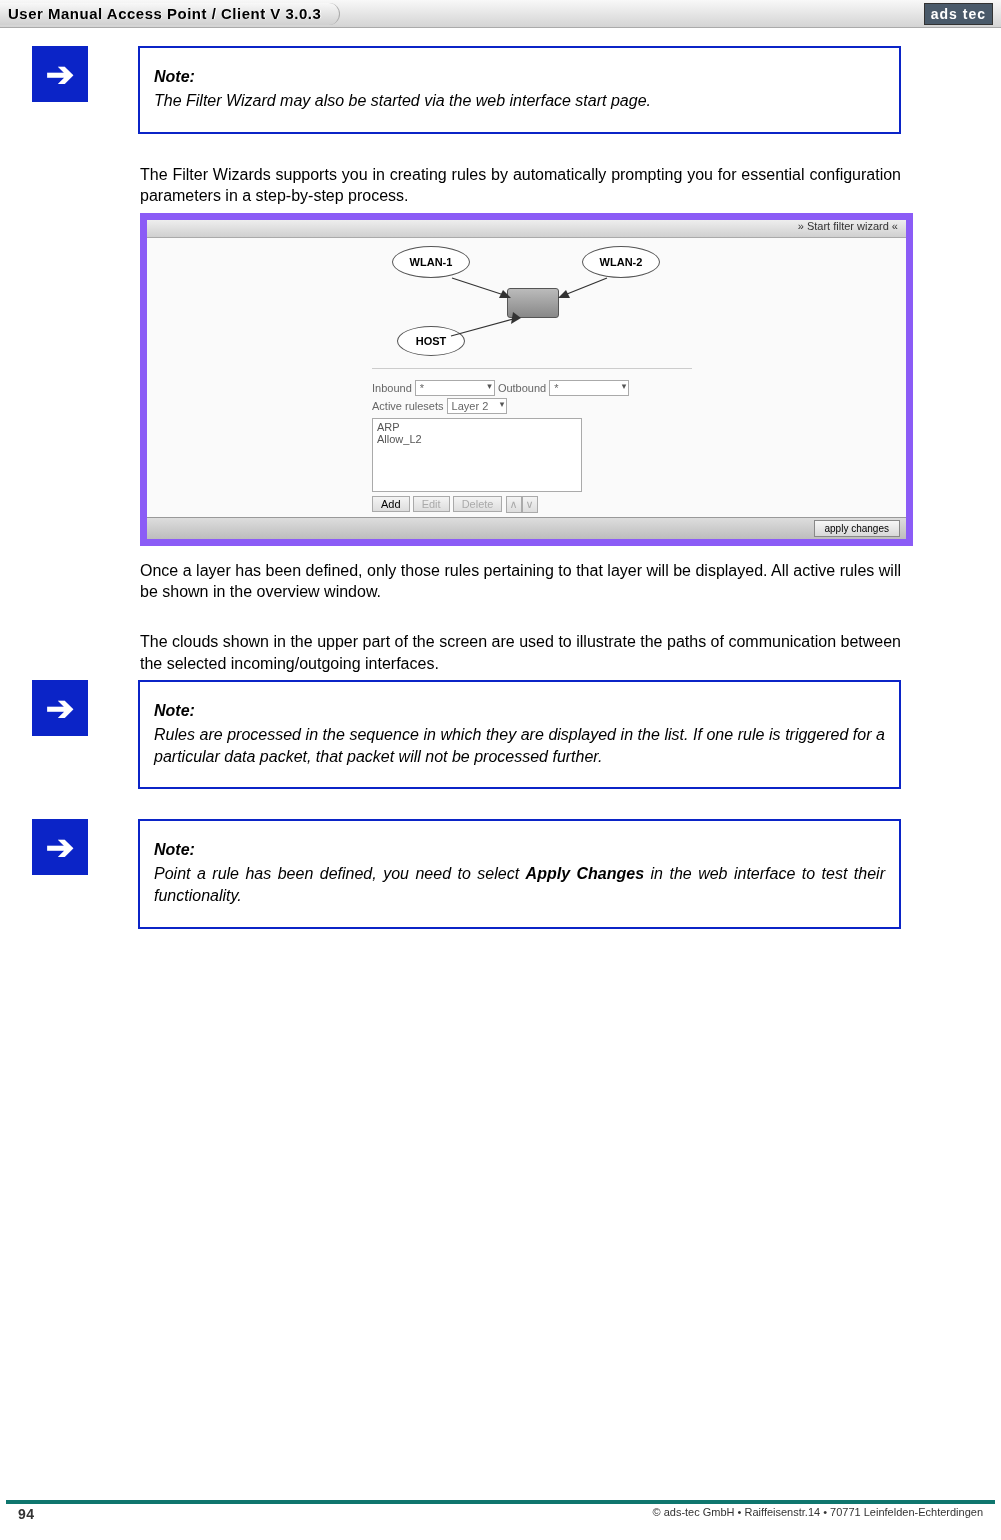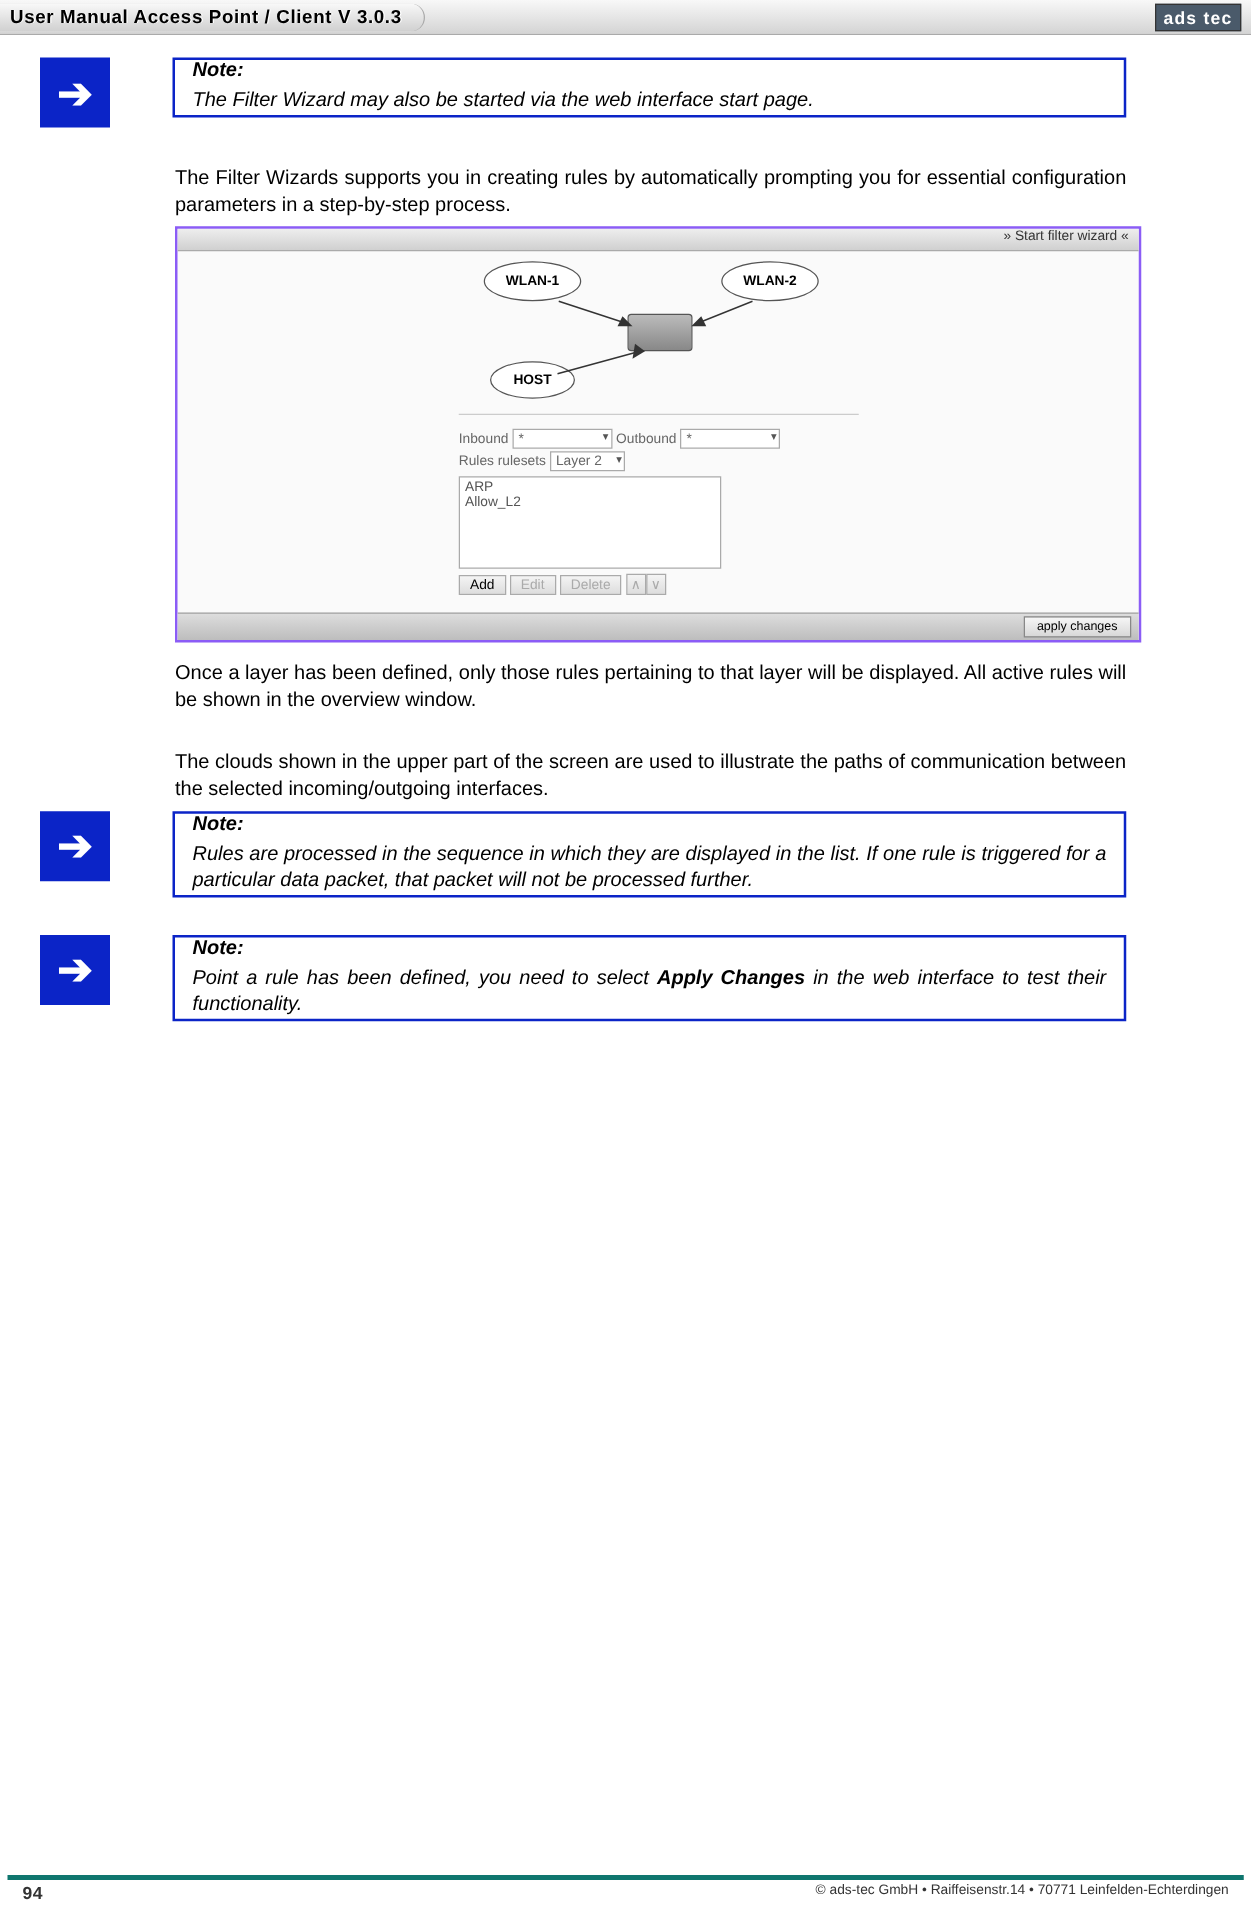--- a/index.html
+++ b/index.html
@@ -8,25 +8,25 @@
     .header-title-wrap { border-right: 1px solid #aaa; border-top-right-radius: 12px; border-bottom-right-radius: 12px; padding: 2px 18px 2px 8px; background: linear-gradient(#f8f8f8, #d0d0d0); }
     .header-title { font-family: Arial, sans-serif; font-weight: 900; font-size: 15px; color: #000; letter-spacing: 0.5px; text-shadow: 1px 0 #fff; }
     .logo { display: flex; align-items: center; padding-right: 8px; }
     .logo-box { background: #4a5a6a; border: 1px solid #333; height: 22px; padding: 0 6px; display: flex; align-items: center; }
     .logo-text { color: #fff; font-weight: bold; font-size: 14px; letter-spacing: 1px; }
     .content { padding: 18px 100px 0 140px; }
     .section-title { font-family: Tahoma, sans-serif; font-size: 17px; font-weight: bold; font-variant: small-caps; text-decoration: underline; margin-bottom: 40px; letter-spacing: 0.3px; }
     .note-row { display: flex; align-items: flex-start; margin-left: -108px; margin-bottom: 30px; }
     .note-icon { width: 56px; height: 56px; background: #0b24c7; display: flex; align-items: center; justify-content: center; margin-right: 50px; flex-shrink: 0; }
     .note-arrow { color: #fff; font-size: 34px; font-weight: bold; }
-    .note-box { border: 2.5px solid #0b24c7; padding: 0 14px; flex: 1; background: #fff; }
+    .note-box { border: 2.5px solid #0b24c7; padding: 20px 14px; flex: 1; background: #fff; }
     .note-label { font-family: Tahoma, sans-serif; font-size: 16px; font-weight: bold; font-style: italic; margin-bottom: 4px; }
     .note-text { font-family: Tahoma, sans-serif; font-size: 16px; font-style: italic; line-height: 1.35; text-align: justify; }
     .para { font-family: Tahoma, sans-serif; font-size: 16px; line-height: 1.35; text-align: justify; margin-bottom: 6px; }
-    .screenshot { border: 2px solid #8b5cf6; width: 773px; height: 333px; margin: 4px 0 14px 0; background: #fafafa; position: relative; overflow: hidden; }
+    .screenshot { border: 7px solid #8b5cf6; width: 773px; height: 333px; margin: 4px 0 14px 0; background: #fafafa; position: relative; overflow: hidden; }
     .ss-topbar { position: absolute; top: 0; left: 0; right: 0; height: 18px; background: linear-gradient(#eee, #d0d0d0); border-bottom: 1px solid #aaa; text-align: right; font-size: 11px; padding-right: 8px; color: #333; }
     .ss-bottombar { position: absolute; bottom: 0; left: 0; right: 0; height: 22px; background: linear-gradient(#ddd, #bdbdbd); border-top: 1px solid #999; text-align: right; padding-right: 6px; }
     .ss-btn { display: inline-block; background: linear-gradient(#f6f6f6, #d8d8d8); border: 1px solid #888; font-size: 10px; padding: 2px 10px; margin-top: 2px; }
     .ss-body { position: absolute; top: 18px; bottom: 22px; left: 0; right: 0; }
     .cloud { position: absolute; border: 1px solid #555; border-radius: 50%; background: #fff; font-size: 11px; font-weight: bold; display: flex; align-items: center; justify-content: center; }
     .router { position: absolute; width: 52px; height: 30px; background: linear-gradient(#bbb, #888); border: 1px solid #555; border-radius: 3px; }
     .arrow-svg { position: absolute; }
     .controls-row { position: absolute; left: 225px; font-size: 11px; color: #666; }
     .dd { display: inline-block; border: 1px solid #aaa; background: #fff; font-size: 11px; padding: 1px 18px 1px 4px; min-width: 80px; position: relative; }
     .dd::after { content: "▾"; position: absolute; right: 2px; top: 0; font-size: 9px; color: #555; }
@@ -93,21 +93,21 @@
           <polygon points="366,74 374,80 364,86" class="arrowhead"></polygon>
       </svg>
       <div style="position:absolute; top:130px; left:225px; width:320px; border-top:1px solid #ccc;"></div>
       <div class="controls-row" style="top:142px;">
         <span>Inbound</span>
         <span class="dd"><span>*</span></span>
         <span>Outbound</span>
         <span class="dd"><span>*</span></span>
       </div>
       <div class="controls-row" style="top:160px;">
-        <span>Rules rulesets</span>
+        <span>Active rulesets</span>
         <span class="dd" style="min-width:56px;"><span>Layer 2</span></span>
       </div>
       <div class="listbox">
         <div>ARP</div>
         <div>Allow_L2</div>
       </div>
       <div class="toolbar">
         <span class="tb-btn">Add</span>
         <span class="tb-btn dis">Edit</span>
         <span class="tb-btn dis">Delete</span>

